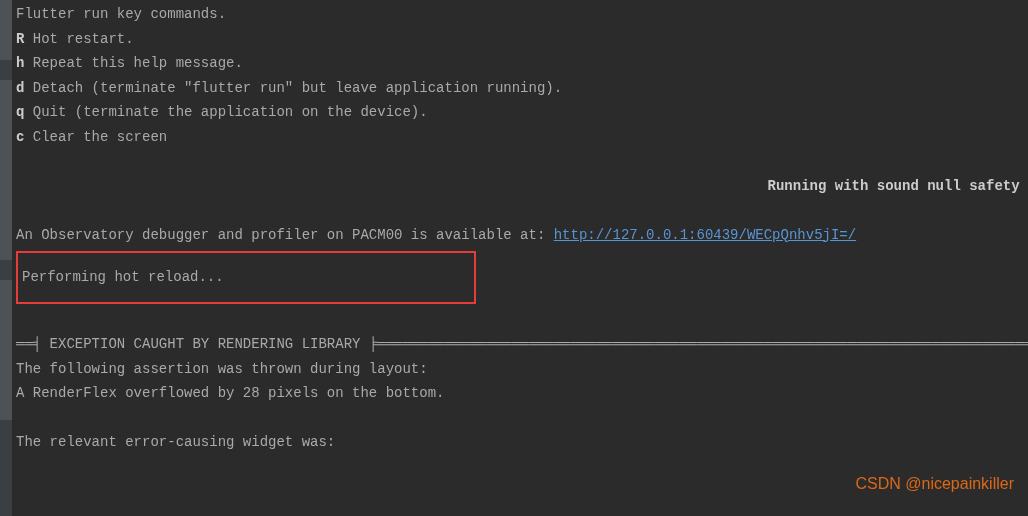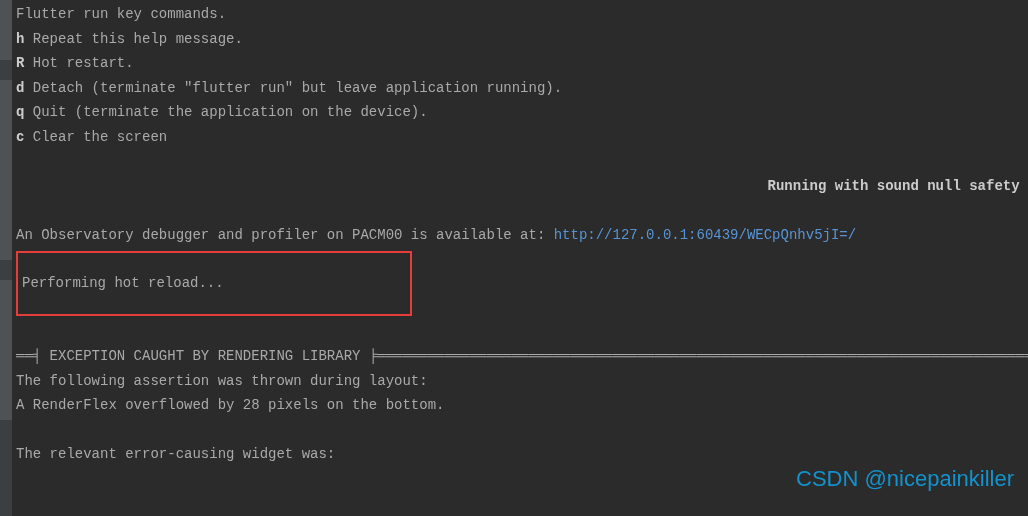--- a/index.html
+++ b/index.html
@@ -33,54 +33,54 @@
   .console {
     position: absolute;
     left: 16px;
     top: 0;
     right: 0;
     padding-top: 2px;
   }
   .line { white-space: pre; }
   .key { color: #cccccc; font-weight: bold; }
   .bold { color: #cccccc; font-weight: bold; text-align: right; }
-  .link { color: #5894d4; cursor: pointer; }
+  .link { color: #5894d4; text-decoration: underline; cursor: pointer; }
   .highlight-box {
     border: 2px solid #e73d3a;
-    padding: 18px 4px;
+    padding: 12px 4px;
     margin: 4px 0;
-    width: 396px;
+    width: 460px;
   }
   .divider-line { color: #a9a9a9; }
   .watermark {
     position: absolute;
     bottom: 18px;
     right: 14px;
-    color: #0ea5e9;
+    color: #f97316;
     font-family: Arial, sans-serif;
-    font-size: 22px;
+    font-size: 16px;
     opacity: 0.85;
   }
   .spacer { height: 1.75em; }
 </style>
 </head>
 <body>
 
 <div class="sidebar">
   <div class="sidebar-tab tab1"></div>
   <div class="sidebar-tab tab2"></div>
   <div class="sidebar-tab tab3"></div>
 </div>
 
 <div class="console">
 
   <div class="line">Flutter run key commands.</div>
 
+  <div class="line"><span class="key">R</span><span> Hot restart.</span></div>
   <div class="line"><span class="key">h</span><span> Repeat this help message.</span></div>
-  <div class="line"><span class="key">R</span><span> Hot restart.</span></div>
   <div class="line"><span class="key">d</span><span> Detach (terminate "flutter run" but leave application running).</span></div>
   <div class="line"><span class="key">q</span><span> Quit (terminate the application on the device).</span></div>
   <div class="line"><span class="key">c</span><span> Clear the screen</span></div>
 
   <div class="spacer"></div>
 
   <div class="line bold"> Running with sound null safety </div>
 
   <div class="spacer"></div>
 

